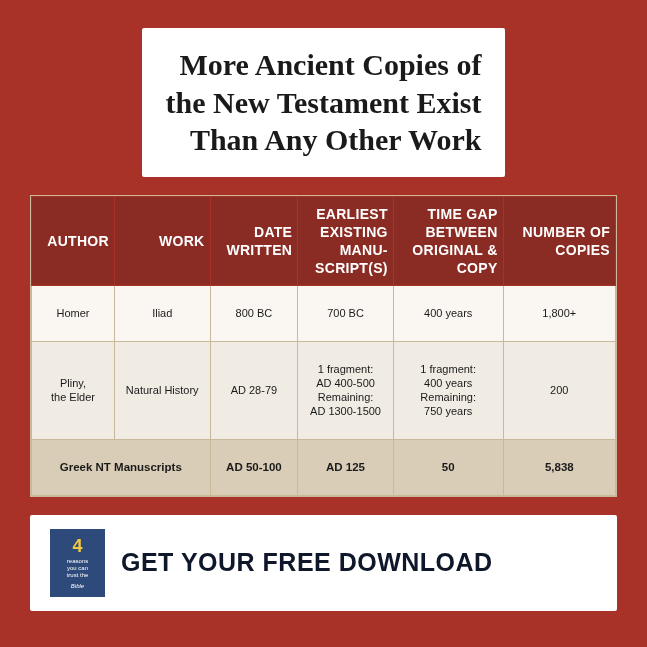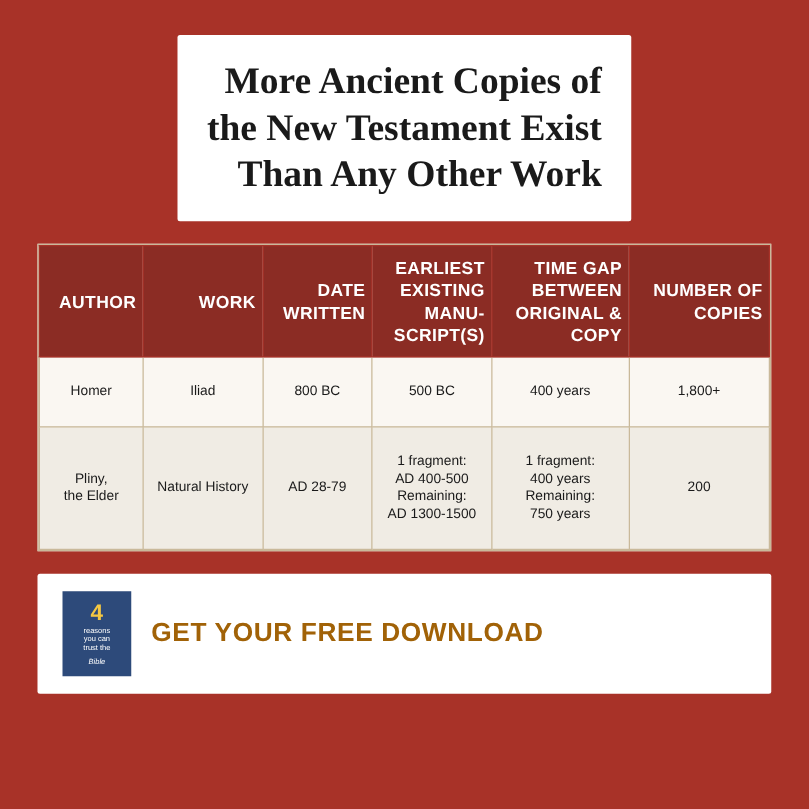--- a/index.html
+++ b/index.html
@@ -142,23 +142,23 @@
     }
 
     .book-title-bottom {
       font-size: 6px;
       color: #ffffff;
       text-align: center;
       font-style: italic;
     }
 
     .cta-text {
-      font-size: 21px;
+      font-size: 25px;
       font-weight: 900;
-      color: #a16207;
+      color: #0f172a;
       text-transform: uppercase;
       letter-spacing: 0.5px;
       font-family: Arial, sans-serif;
     }
   </style>
 </head>
 <body>
 
 <div class="title-box">
   <h1>
@@ -178,31 +178,38 @@
         <th>EARLIEST<br>EXISTING<br>MANU-<br>SCRIPT(S)</th>
         <th>TIME GAP<br>BETWEEN<br>ORIGINAL &amp;<br>COPY</th>
         <th>NUMBER OF<br>COPIES</th>
       </tr>
     </thead>
     <tbody>
       <tr>
         <td>Homer</td>
         <td>Iliad</td>
         <td>800 BC</td>
-        <td>500 BC</td>
+        <td>700 BC</td>
         <td>400 years</td>
         <td>1,800+</td>
       </tr>
       <tr>
         <td>Pliny,<br>the Elder</td>
         <td>Natural History</td>
         <td>AD 28-79</td>
         <td>1 fragment:<br>AD 400-500<br>Remaining:<br>AD 1300-1500</td>
         <td>1 fragment:<br>400 years<br>Remaining:<br>750 years</td>
         <td>200</td>
+      </tr>
+      <tr class="highlight">
+        <td colspan="2">Greek NT Manuscripts</td>
+        <td>AD 50-100</td>
+        <td>AD 125</td>
+        <td>50</td>
+        <td>5,838</td>
       </tr>
     </tbody>
   </table>
 </div>
 
 <div class="cta-box">
   <div class="book-cover">
     <div class="book-cover-inner">
       <div class="book-number">4</div>
       <div class="book-reasons">reasons<br>you can<br>trust the</div>

